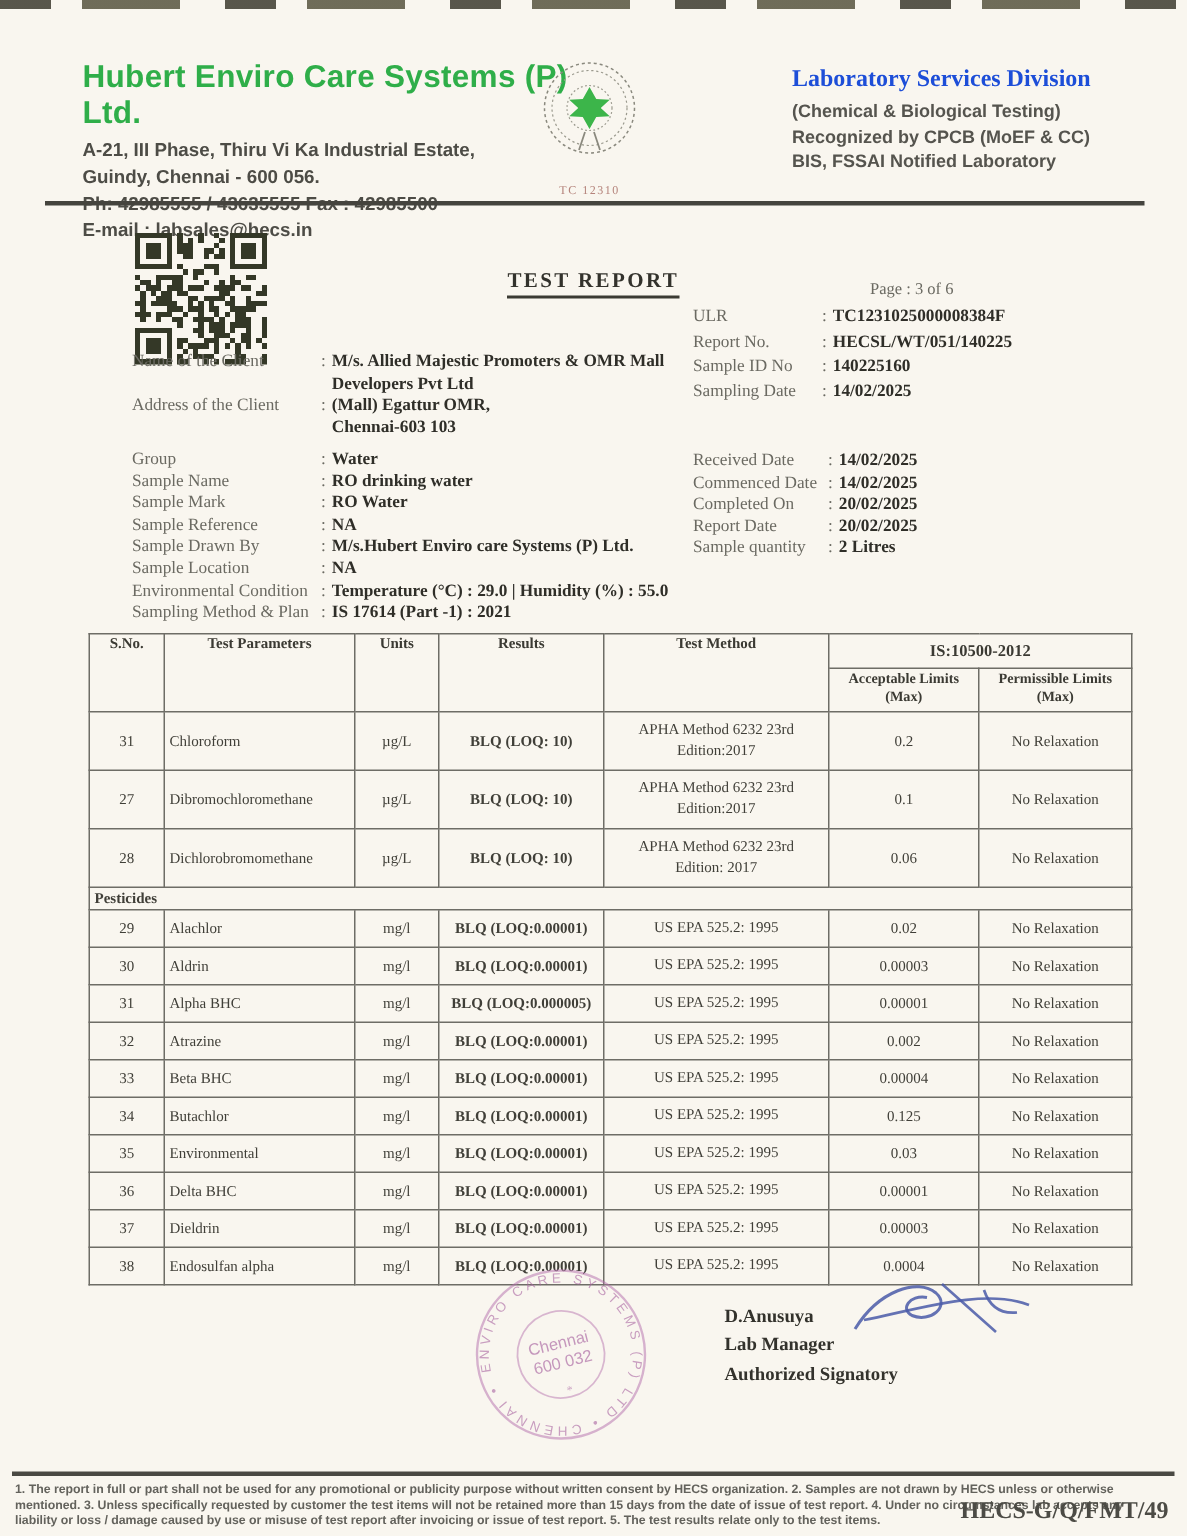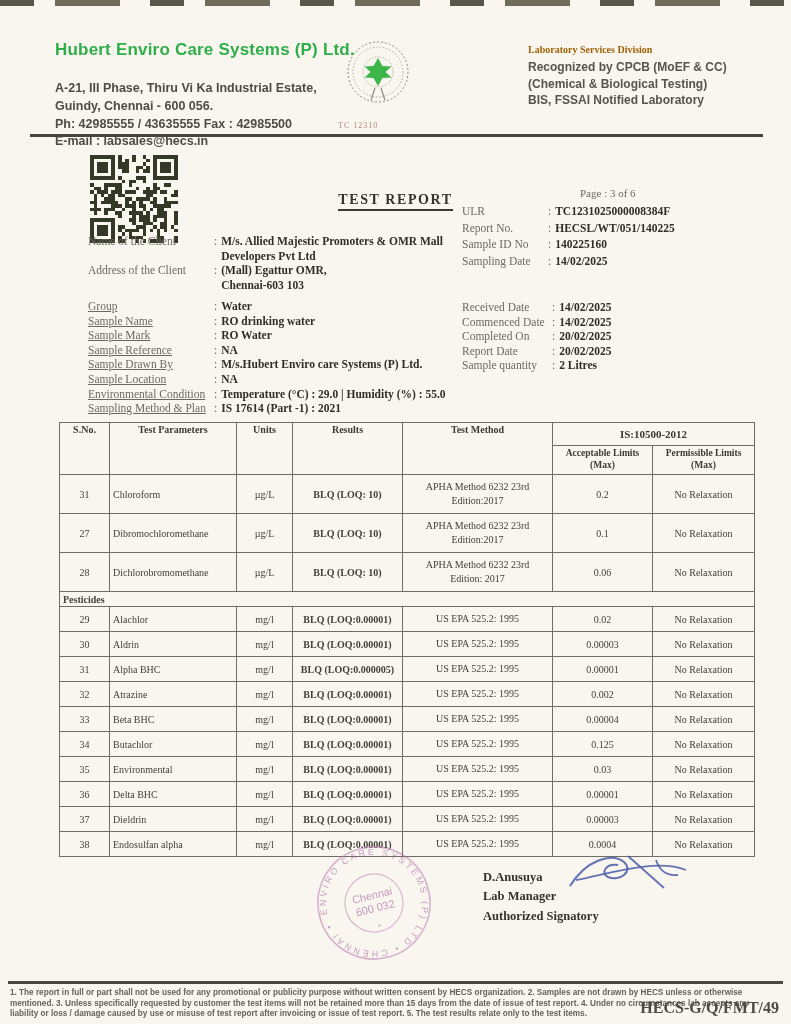--- a/index.html
+++ b/index.html
@@ -15,54 +15,54 @@
     position:absolute;top:0;left:0;width:791px;height:6px;
     background:repeating-linear-gradient(90deg,
       #3c3a2e 0 34px, rgba(60,58,46,0) 34px 55px,
       #57543f 55px 120px, rgba(87,84,63,0) 120px 150px);
     opacity:.85;
   }
   
   .hdr-left{position:absolute;left:55px;top:40px;width:330px;}
   .company-name{
     font-family:"Liberation Sans",sans-serif;font-weight:bold;
-    font-size:17px;color:#2fae49;letter-spacing:.2px;margin-bottom:20px;
+    font-size:21px;color:#2fae49;letter-spacing:.2px;margin-bottom:4px;
   }
   .company-address{font-family:"Liberation Sans",sans-serif;font-weight:bold;
     font-size:12.5px;color:#4d4c46;line-height:1.42;}
-  .hdr-seal{position:absolute;left:338px;top:36px;width:110px;text-align:left;}
+  .hdr-seal{position:absolute;left:338px;top:36px;width:110px;text-align:center;}
   .seal-code{font-size:8px;color:#b5847c;letter-spacing:1px;margin-top:1px;}
   .hdr-right{position:absolute;left:528px;top:44px;width:250px;}
-  .division-title{font-weight:bold;font-size:10px;color:#a16207;margin-bottom:4px;}
+  .division-title{font-weight:bold;font-size:16px;color:#1d4ed8;margin-bottom:4px;}
   .division-lines{font-family:"Liberation Sans",sans-serif;font-weight:bold;
     font-size:12px;color:#55544e;line-height:1.38;}
   .hdr-rule{position:absolute;left:30px;top:134px;width:733px;height:3px;background:#45443e;}
   
   .qr{position:absolute;left:88px;top:155px;}
   .report-title{
-    position:absolute;left:0;top:190px;width:791px;text-align:center;
+    position:absolute;left:0;top:178px;width:791px;text-align:center;
   }
   .report-title span{
     display:inline-block;font-weight:bold;font-size:14px;letter-spacing:1.6px;
     border-bottom:2px solid #3b3a33;padding-bottom:1px;color:#33322c;
   }
   .page-label{position:absolute;left:580px;top:187px;font-size:11px;color:#6b6a62;}
   .meta-block{position:absolute;left:462px;top:203px;width:300px;}
   .client-block{position:absolute;left:88px;top:234px;width:372px;}
   .sample-block{position:absolute;left:88px;top:299px;width:380px;}
   .dates-block{position:absolute;left:462px;top:300px;width:300px;}
   .kv{display:flex;align-items:flex-start;line-height:14.6px;font-size:11.5px;}
   .kv-l{color:#6b6a62;flex:none;}
   .kv-c{color:#6b6a62;flex:none;padding:0 4px 0 2px;}
   .kv-v{font-weight:bold;color:#2f2e28;white-space:pre-line;}
   .meta-block .kv{line-height:16.5px;align-items:flex-end;}
   .meta-block .kv-l{width:84px;}
   .client-block .kv-l{width:124px;}
   .client-block .kv-v{width:238px;}
-  .sample-block .kv-l{width:124px;text-decoration:underline;}
+  .sample-block .kv-l{width:124px;}
   .dates-block .kv-l{width:88px;}
   
   table.results{
     position:absolute;left:59px;top:422px;width:695px;
     border-collapse:collapse;table-layout:fixed;
     font-size:10px;color:#403f38;
   }
   table.results th, table.results td{
     border:1px solid #6e6d66;padding:1px 3px;
   }
@@ -114,22 +114,22 @@
       <circle cx="40" cy="36" r="15" fill="none" stroke="#9b9a8e" stroke-width="0.8" stroke-dasharray="1.2 1.6"></circle>
       <path d="M40 22 L44.5 30 L53.5 30.5 L47.5 36 L53.5 41.5 L44.5 42 L40 50 L35.5 42 L26.5 41.5 L32.5 36 L26.5 30.5 L35.5 30 Z" fill="#3cb54a"></path>
       <path d="M33 64 L37 52 M47 64 L43 52" stroke="#8a897e" stroke-width="1.2" fill="none"></path>
     </svg>
     <div class="seal-code">TC 12310</div>
   </div>
 
   <div class="hdr-right">
     <div class="division-title">Laboratory Services Division</div>
     <div class="division-lines">
+        <div>(Chemical &amp; Biological Testing)</div>
         <div>Recognized by CPCB (MoEF &amp; CC)</div>
-        <div>(Chemical &amp; Biological Testing)</div>
         <div>BIS, FSSAI Notified Laboratory</div>
       </div>
   </div>
 
   <div class="hdr-rule"></div>
 
   <svg class="qr" width="92" height="88" viewBox="0 0 25 25" shape-rendering="crispEdges" id="qr-svg">
       <rect x="8" y="0" width="1" height="1" fill="#343827"></rect>
       <rect x="12" y="0" width="1" height="1" fill="#343827"></rect>
       <rect x="15" y="0" width="1" height="1" fill="#343827"></rect>

